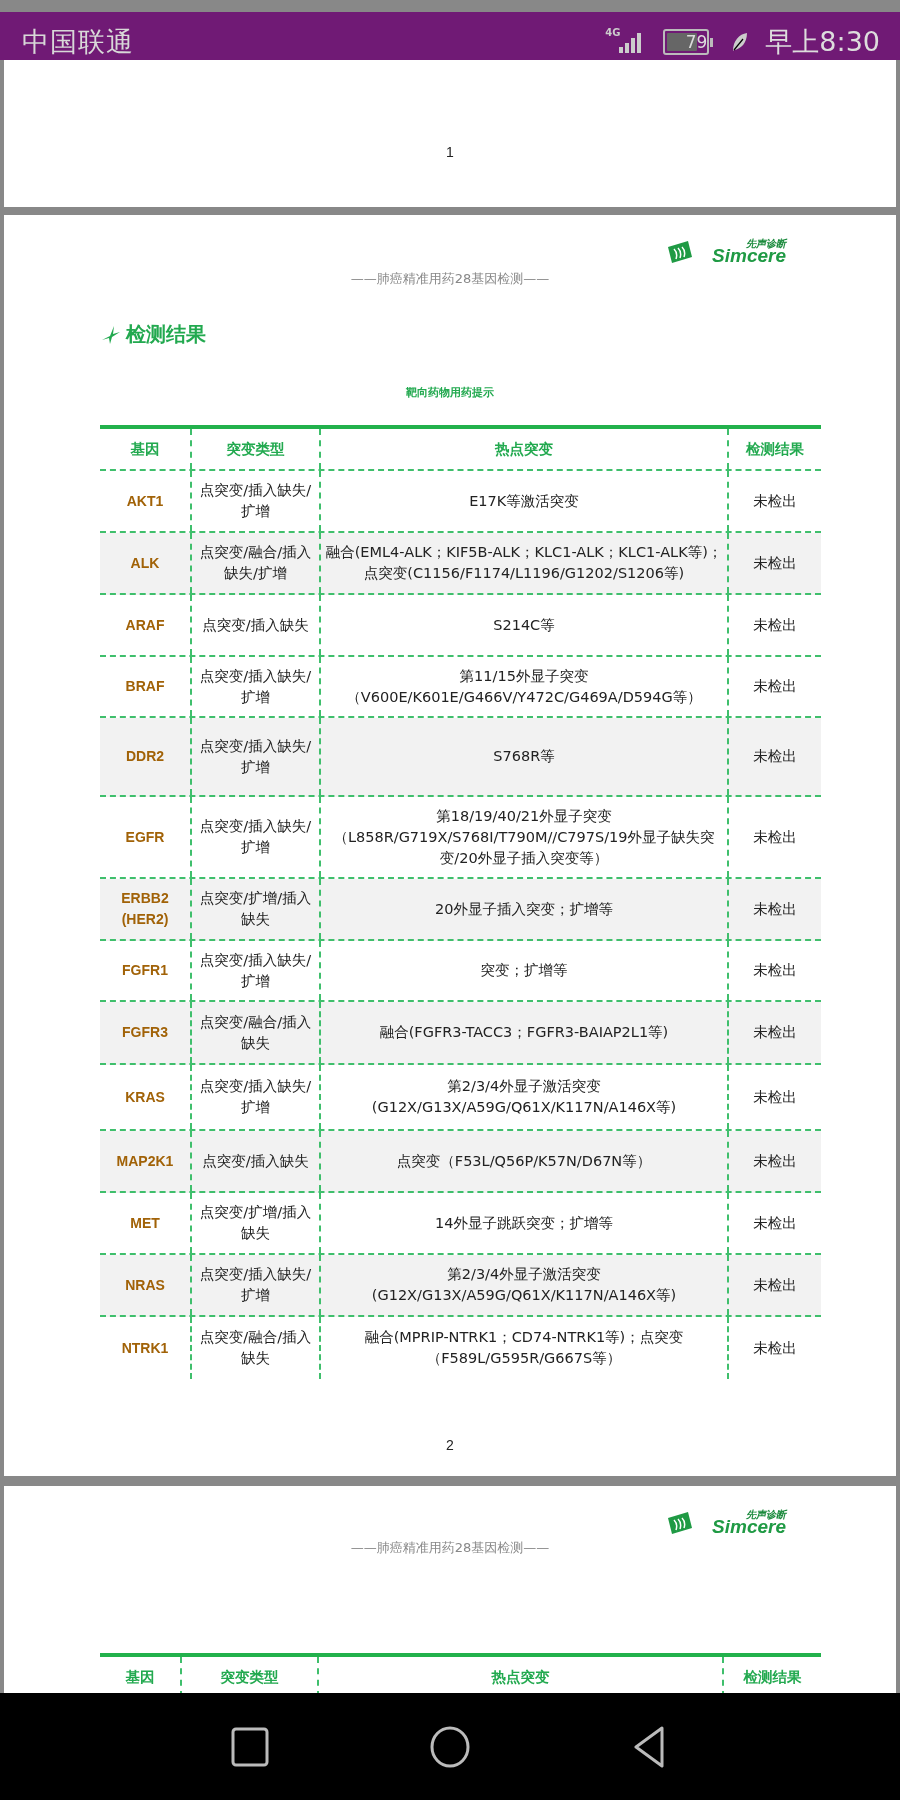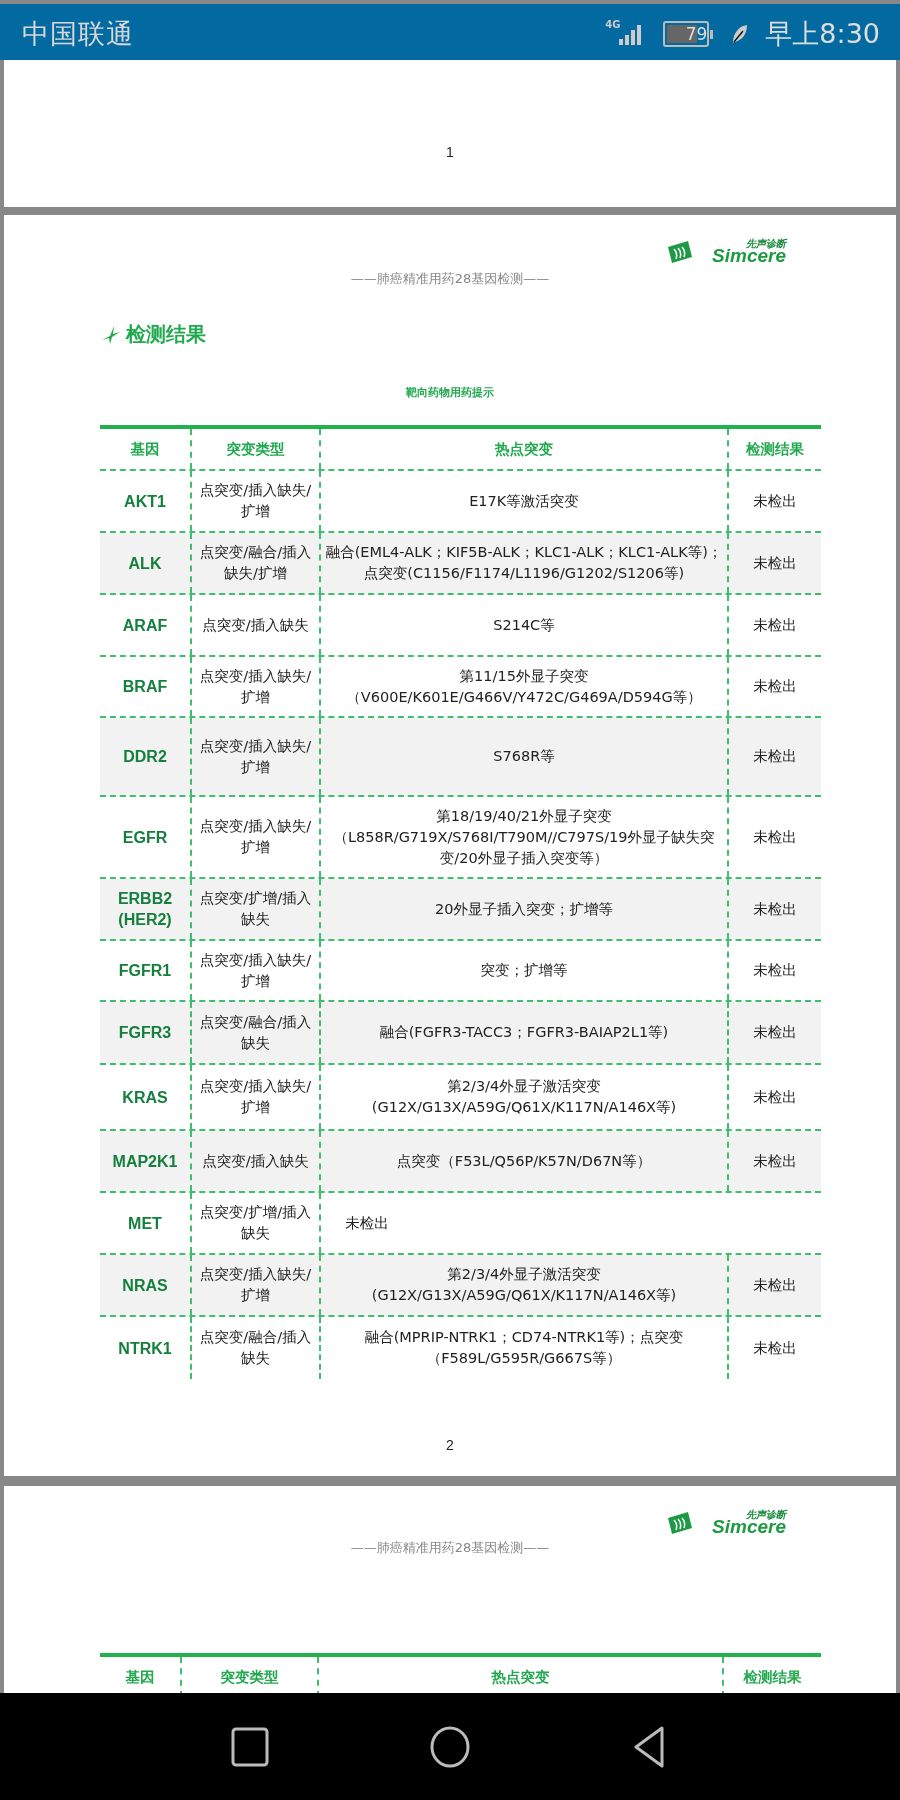--- a/index.html
+++ b/index.html
@@ -1,17 +1,17 @@
 <!DOCTYPE html>
 <html><head>
 <meta charset="utf-8">
 <style>
   * { box-sizing: border-box; margin: 0; padding: 0; }
   html, body { width: 900px; height: 1800px; overflow: hidden; background: #888888; font-family: "DejaVu Sans", "Liberation Sans", sans-serif; }
-  .statusbar { position: absolute; left: 0; top: 4px; width: 900px; height: 60px; background: #0369a1; color: #d8d8d8; }
+  .statusbar { position: absolute; left: 0; top: 12px; width: 900px; height: 60px; background: #701a75; color: #d8d8d8; }
   .carrier { position: absolute; left: 22px; top: 12px; font-size: 27px; letter-spacing: 1px; }
   .status-right { position: absolute; right: 20px; top: 10px; height: 40px; display: flex; align-items: center; gap: 16px; }
   .signal { position: relative; width: 42px; height: 30px; }
   .signal .net { position: absolute; left: 0; top: 0; font-size: 10px; font-weight: bold; color: #ccc; }
   .signal .bar { position: absolute; bottom: 4px; width: 4px; background: #ccc; }
   .battery { width: 46px; height: 26px; border: 2px solid #bbb; border-radius: 3px; position: relative; display: flex; align-items: center; justify-content: flex-end; }
   .battery .fill { position: absolute; left: 2px; top: 2px; bottom: 2px; width: 30px; background: #666; border-radius: 1px; }
   .battery .num { position: relative; font-size: 17px; color: #ddd; }
   .battery::after { content: ""; position: absolute; right: -6px; top: 7px; width: 3px; height: 9px; background: #bbb; }
   .leaf { width: 18px; height: 22px; margin-left: 6px; }
@@ -30,21 +30,21 @@
   .logo .mark { position: absolute; left: 0; top: 4px; width: 26px; height: 22px; }
   .subtitle { position: absolute; width: 100%; text-align: center; font-size: 13px; color: #888; }
   .section-title { position: absolute; left: 96px; font-size: 20px; font-weight: bold; color: #22a94f; display: flex; align-items: center; gap: 4px; }
   .table-title { position: absolute; width: 100%; text-align: center; font-size: 11px; font-weight: bold; color: #22a94f; }
 
   .tbl { position: absolute; left: 96px; width: 721px; border-top: 4px solid #22b14c; }
   .row { display: flex; border-bottom: 2px dashed #3fbf6c; }
   .row.gray { background: #f2f2f2; }
   .cell { display: flex; align-items: center; justify-content: center; text-align: center; border-right: 2px dashed #3fbf6c; font-size: 14.5px; color: #222; line-height: 21px; padding: 0 4px; }
   .cell:last-child { border-right: none; }
-  .c-gene { width: 92px; color: #15803d; font-weight: bold; font-size: 16px; font-family: "Liberation Sans", sans-serif; }
+  .c-gene { width: 92px; color: #a16207; font-weight: bold; font-size: 14px; font-family: "Liberation Sans", sans-serif; }
   .c-type { width: 129px; }
   .c-hot { width: 408px; }
   .c-res { width: 92px; }
   .hdr .cell { color: #22a94f; font-weight: bold; font-size: 14.5px; }
   .p3 .c-gene { width: 82px; }
   .p3 .c-type { width: 137px; }
   .p3 .c-hot { width: 405px; }
   .p3 .c-res { width: 97px; }
 
   .navbar { position: absolute; left: 0; top: 1693px; width: 900px; height: 107px; background: #000; }
@@ -169,20 +169,21 @@
       </div>
       <div class="row gray" style="height:62px">
         <div class="cell c-gene">MAP2K1</div>
         <div class="cell c-type">点突变/插入缺失</div>
         <div class="cell c-hot">点突变（F53L/Q56P/K57N/D67N等）</div>
         <div class="cell c-res">未检出</div>
       </div>
       <div class="row" style="height:62px">
         <div class="cell c-gene">MET</div>
         <div class="cell c-type">点突变/扩增/插入缺失</div>
+        <div class="cell c-hot">14外显子跳跃突变；扩增等</div>
         <div class="cell c-res">未检出</div>
       </div>
       <div class="row gray" style="height:62px">
         <div class="cell c-gene">NRAS</div>
         <div class="cell c-type">点突变/插入缺失/扩增</div>
         <div class="cell c-hot">第2/3/4外显子激活突变(G12X/G13X/A59G/Q61X/K117N/A146X等)</div>
         <div class="cell c-res">未检出</div>
       </div>
       <div class="row" style="height:62px;border-bottom:none">
         <div class="cell c-gene">NTRK1</div>

